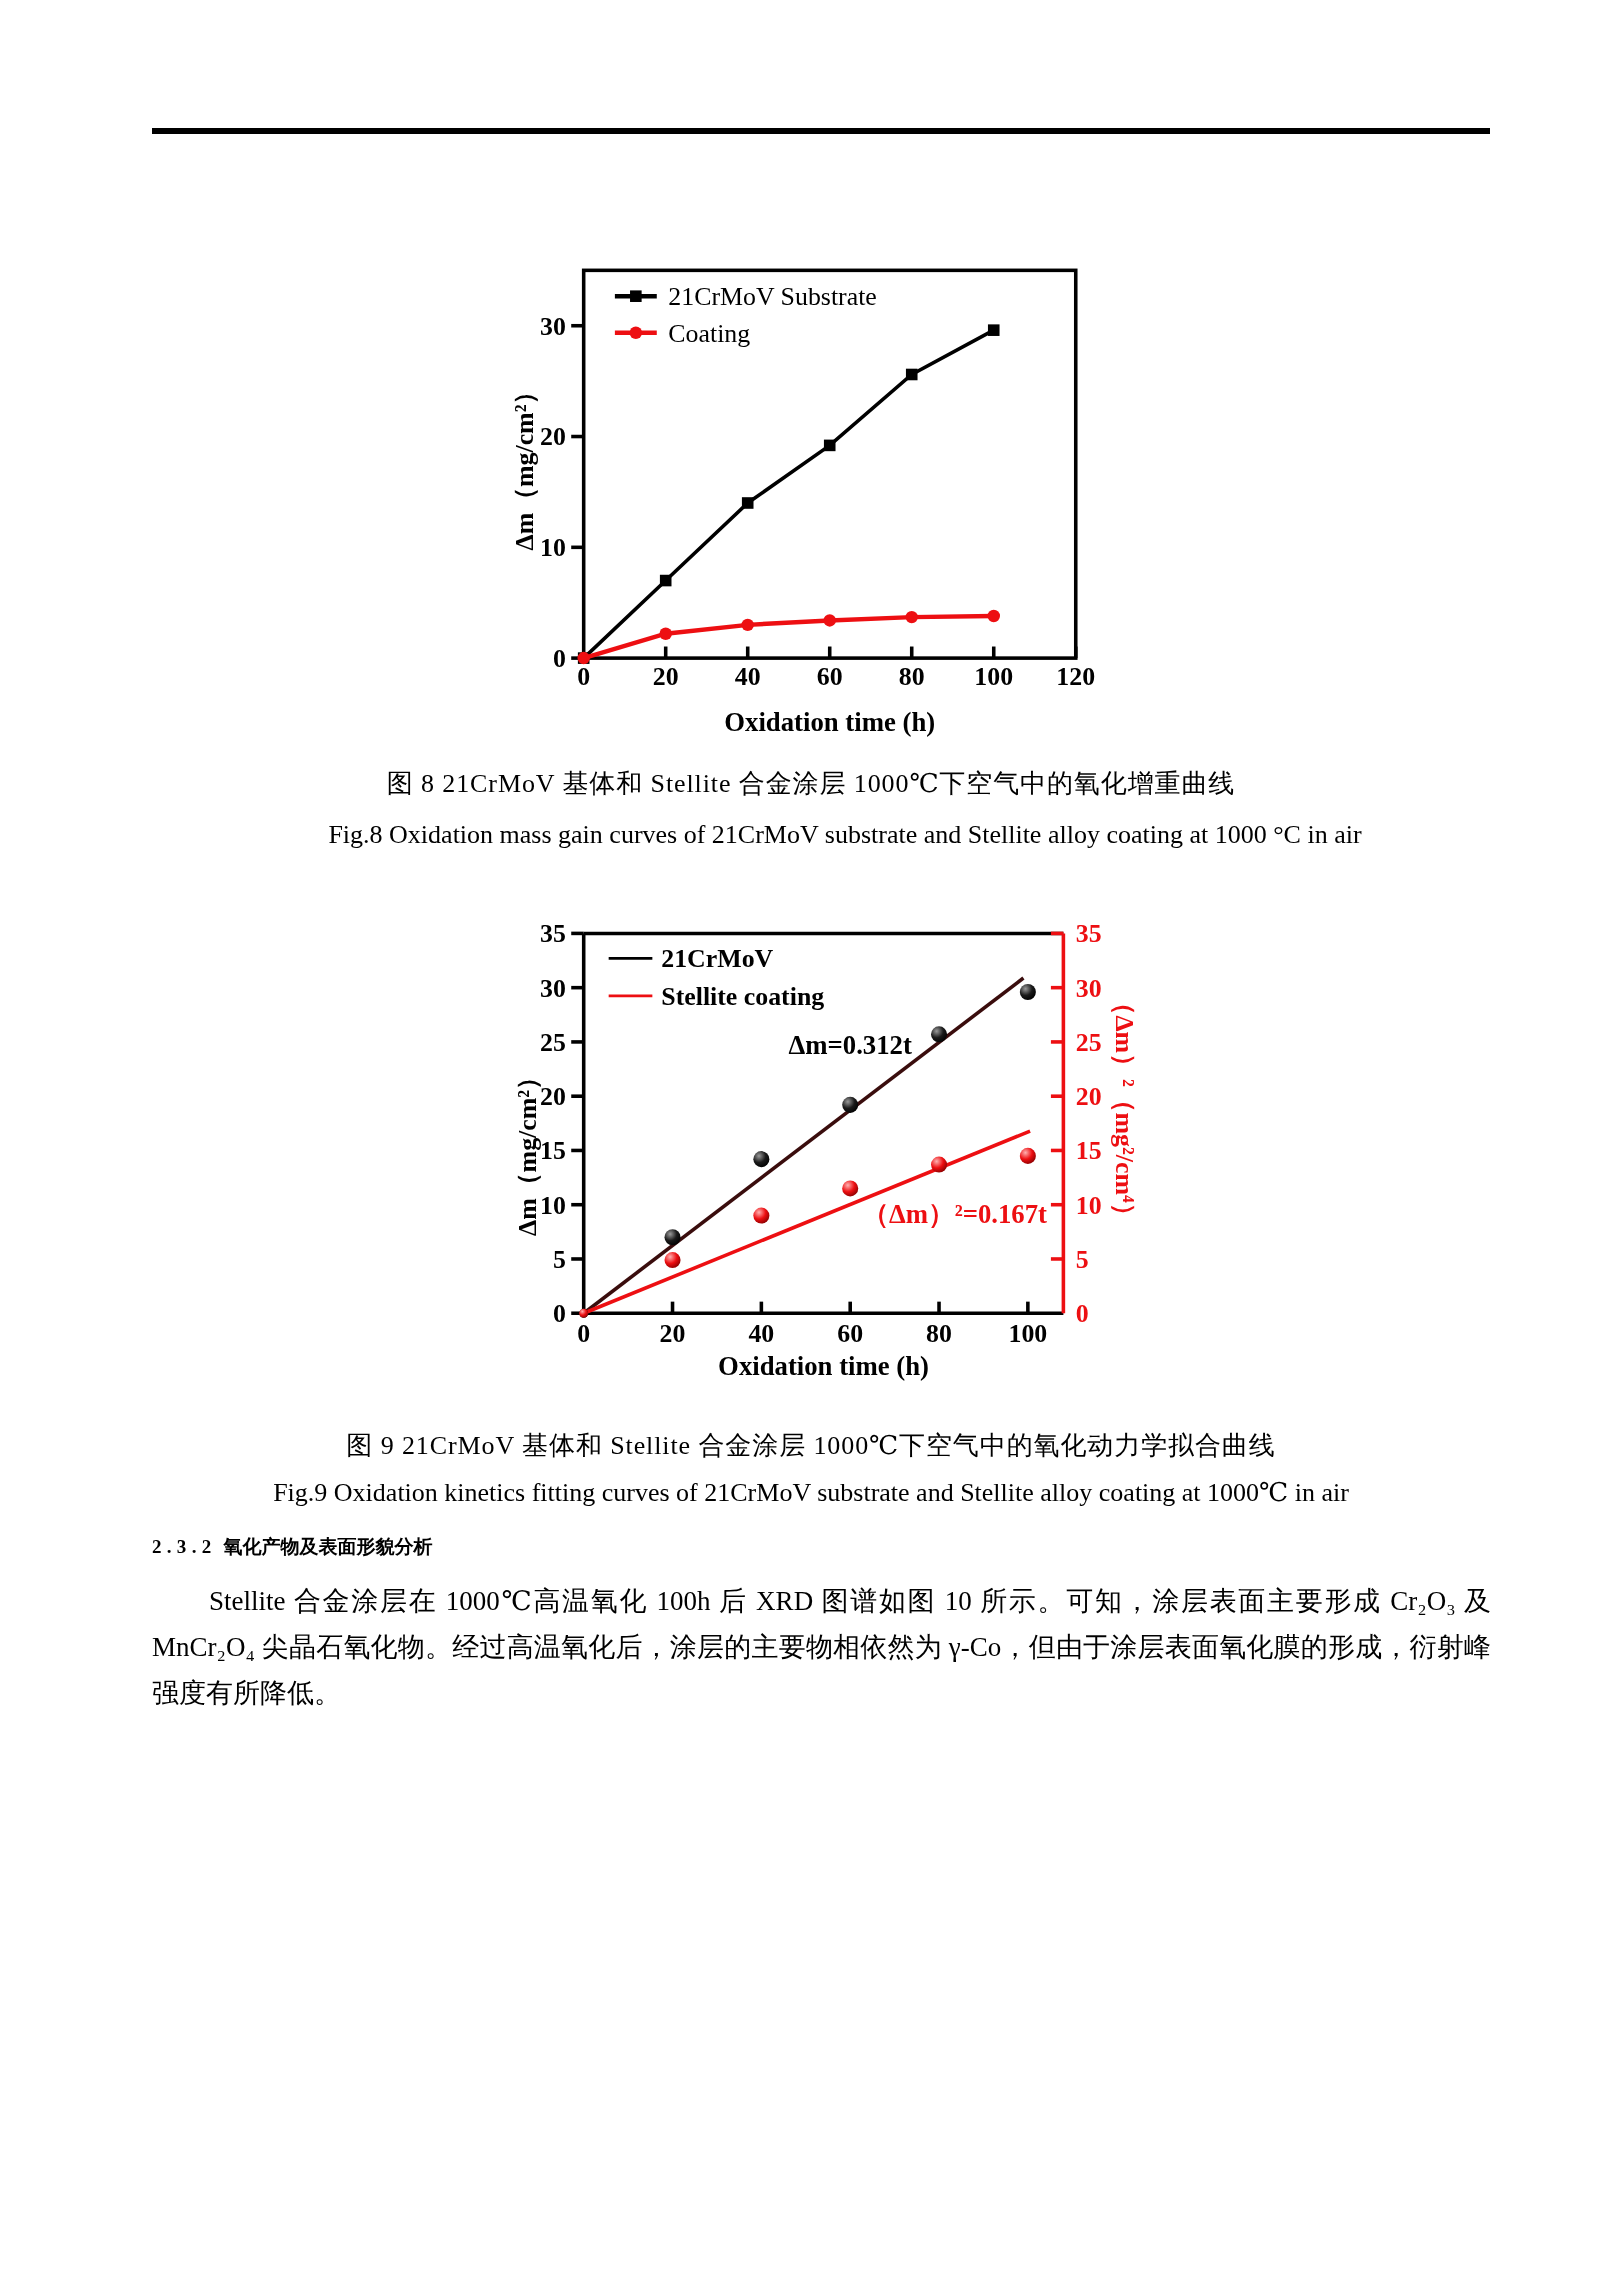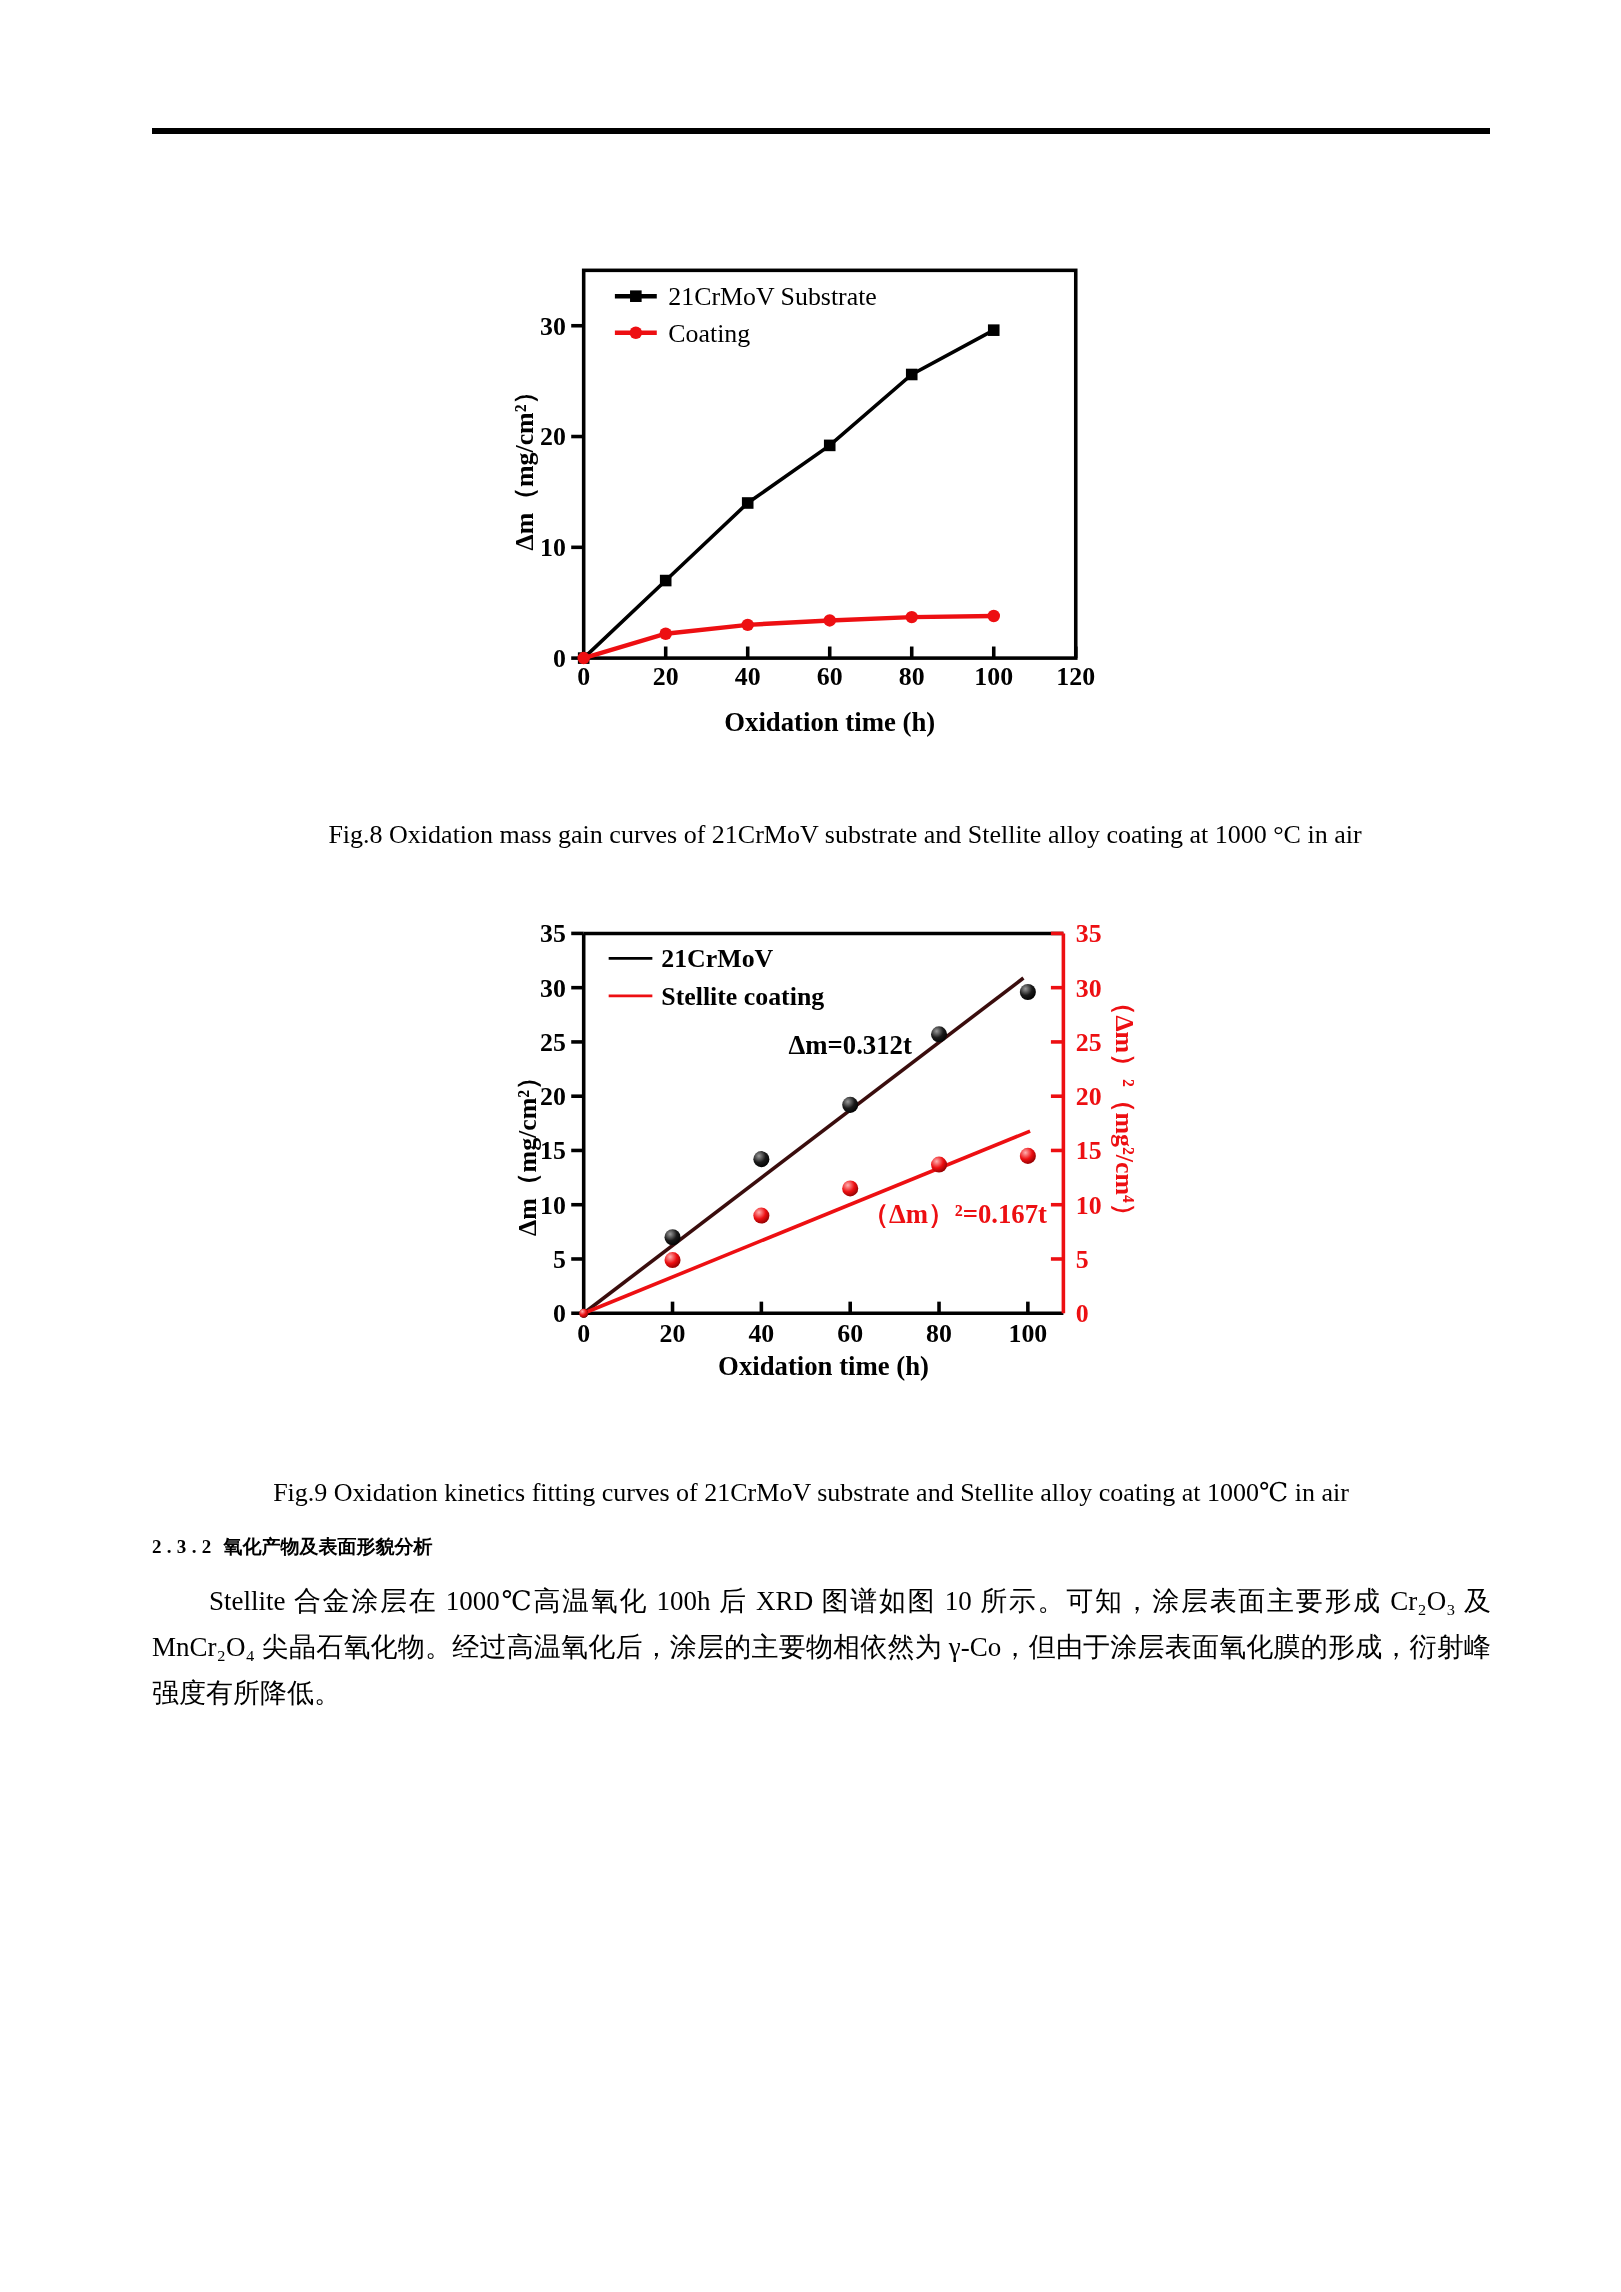--- a/index.html
+++ b/index.html
@@ -68,20 +68,21 @@
         <rect x="147" y="57.5" width="13" height="13" fill="#000000"></rect>
         <text x="190" y="74" font-family="&quot;Liberation Serif&quot;,&quot;DejaVu Serif&quot;,serif" font-size="29">21CrMoV Substrate</text>
         <line x1="130" y1="105" x2="177" y2="105" stroke="#ed0f12" stroke-width="5"></line>
         <circle cx="153.5" cy="105" r="7" fill="#ed0f12"></circle>
         <text x="190" y="115" font-family="&quot;Liberation Serif&quot;,&quot;DejaVu Serif&quot;,serif" font-size="29">Coating</text>
         <text x="371" y="552" font-family="&quot;Liberation Serif&quot;,&quot;DejaVu Serif&quot;,serif" text-anchor="middle" font-size="30" font-weight="bold">Oxidation time (h)</text>
         <text x="38" y="253" font-family="&quot;Liberation Serif&quot;,&quot;DejaVu Serif&quot;,serif" text-anchor="middle" font-size="29" font-weight="bold" transform="rotate(-90 38 253)">Δm（mg/cm²）</text>
       </svg>
     </div>
 
+  <div class="cap cap-zh" style="top:766px;">图 8 21CrMoV 基体和 Stellite 合金涂层 1000℃下空气中的氧化增重曲线</div>
   <div class="cap" style="top:820px;padding-left:34px;">Fig.8 Oxidation mass gain curves of 21CrMoV substrate and Stellite alloy coating at 1000 °C in air</div>
 
   <div class="chart" style="left:499px;top:920px;width:691px;height:486px;">
       <svg width="691" height="486" viewBox="0 0 775 545">
         <defs>
           <radialGradient id="ballK" cx="35%" cy="30%" r="75%">
             <stop offset="0%" stop-color="#9a9a9a"></stop>
             <stop offset="55%" stop-color="#1b1b1b"></stop>
             <stop offset="100%" stop-color="#000000"></stop>
           </radialGradient>
@@ -156,20 +157,21 @@
         <line x1="123" y1="85" x2="172" y2="85" stroke="#ed0f12" stroke-width="3"></line>
         <text x="182" y="95" font-family="&quot;Liberation Serif&quot;,&quot;DejaVu Serif&quot;,serif" font-size="29" font-weight="bold">Stellite coating</text>
         <text x="393.8888888888889" y="150.36571428571426" font-family="&quot;Liberation Serif&quot;,&quot;DejaVu Serif&quot;,serif" text-anchor="middle" font-size="30" font-weight="bold" fill="#000000">Δm=0.312t</text>
         <text x="510.9537037037037" y="340.24" font-family="&quot;Liberation Serif&quot;,&quot;DejaVu Serif&quot;,serif" text-anchor="middle" font-size="30" font-weight="bold" fill="#ed0f12">（Δm）²=0.167t</text>
         <text x="364" y="510" font-family="&quot;Liberation Serif&quot;,&quot;DejaVu Serif&quot;,serif" text-anchor="middle" font-size="30" font-weight="bold">Oxidation time (h)</text>
         <text x="42" y="258" font-family="&quot;Liberation Serif&quot;,&quot;DejaVu Serif&quot;,serif" text-anchor="middle" font-size="29" font-weight="bold" transform="rotate(-90 42 258)">Δm（mg/cm²）</text>
         <text x="692" y="212" font-family="&quot;Liberation Serif&quot;,&quot;DejaVu Serif&quot;,serif" text-anchor="middle" font-size="29" font-weight="bold" fill="#ed0f12" transform="rotate(90 692 212)">（Δm）²（mg²/cm⁴）</text>
       </svg>
     </div>
 
+  <div class="cap cap-zh" style="top:1428px;">图 9 21CrMoV 基体和 Stellite 合金涂层 1000℃下空气中的氧化动力学拟合曲线</div>
   <div class="cap" style="top:1477px;">Fig.9 Oxidation kinetics fitting curves of 21CrMoV substrate and Stellite alloy coating at 1000℃ in air</div>
 
   <div class="heading">
     <span class="h-num">2.3.2</span><span>氧化产物及表面形貌分析</span>
   </div>
 
   <div class="para">Stellite 合金涂层在 1000℃高温氧化 100h 后 XRD 图谱如图 10 所示。可知，涂层表面主要形成 Cr₂O₃ 及 MnCr₂O₄ 尖晶石氧化物。经过高温氧化后，涂层的主要物相依然为 γ-Co，但由于涂层表面氧化膜的形成，衍射峰强度有所降低。</div>
 
 </div>
 

